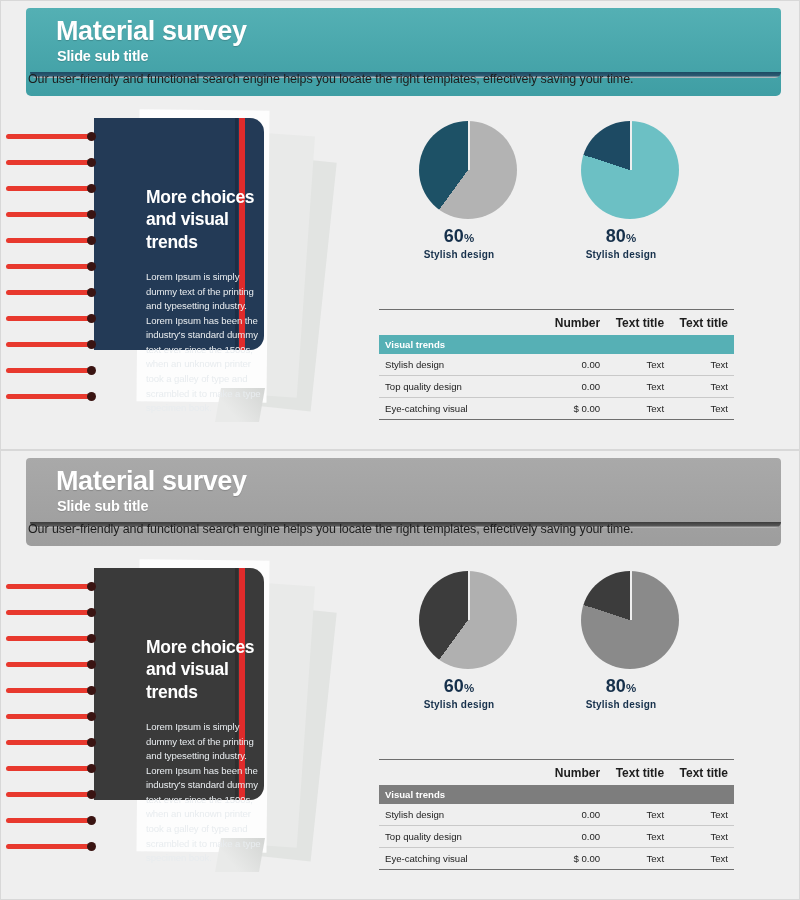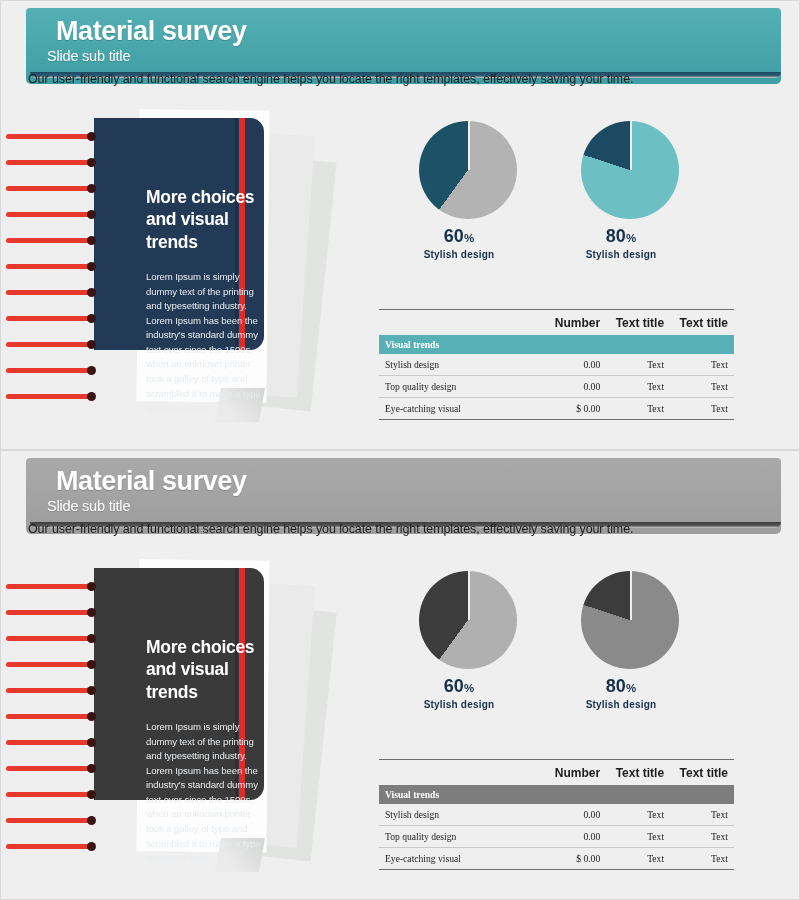--- a/index.html
+++ b/index.html
@@ -11,33 +11,33 @@
   }
   .page { width:800px; height:900px; position:relative; background:#efefef; }
 
   
   .panel { position:absolute; left:0; width:800px; height:450px;
            background:#efefef; border:1px solid #d8d8d8; }
   .panel.p1 { top:0; }
   .panel.p2 { top:450px; }
 
   
-  .hdr { position:absolute; left:25px; top:7px; width:755px; height:76px;
+  .hdr { position:absolute; left:25px; top:7px; width:755px; height:88px;
          border-radius:4px 4px 5px 5px; }
   .hdr.teal { background:linear-gradient(180deg,#54b0b4 0%,#3f9ea4 100%); }
   .hdr.gray { background:linear-gradient(180deg,#a9a9a9 0%,#9d9d9d 100%); }
   .hdr-shadow { position:absolute; left:29px; top:71px; width:751px; height:6px;
                 border-radius:0 0 6px 6px; }
   .hdr-shadow.teal { background:linear-gradient(180deg,#1d4a63 0%,#2b5a72 60%,#cfcfcf 100%); }
   .hdr-shadow.gray { background:linear-gradient(180deg,#3c3c3c 0%,#555 60%,#cfcfcf 100%); }
   .hdr-title { position:absolute; left:30px; top:8px; color:#ffffff;
                font-size:27px; font-weight:bold; letter-spacing:-0.4px;
                text-shadow:0 1px 1px rgba(0,0,0,.18); }
-  .hdr-sub { position:absolute; left:21px; top:40px; color:#ffffff;
-             font-size:14.5px; font-weight:normal; letter-spacing:-0.2px;
+  .hdr-sub { position:absolute; left:31px; top:40px; color:#ffffff;
+             font-size:14.5px; font-weight:bold; letter-spacing:-0.2px;
              text-shadow:0 1px 1px rgba(0,0,0,.15); }
 
   
   .intro { position:absolute; left:27px; top:71px; font-size:12.5px;
            color:#1d1d1d; letter-spacing:-0.1px; }
 
   
   .nbwrap { position:absolute; left:75px; top:113px; width:300px; height:315px; }
   .sheet { position:absolute; background:#e4e6e4; }
   .sheet.s3 { left:130px; top:42px; width:118px; height:250px;
@@ -81,21 +81,21 @@
          font-size:10px; font-weight:bold; letter-spacing:0.2px; }
 
   
   .tbl { position:absolute; left:378px; top:308px; width:355px;
          font-size:9.6px; color:#1d1d1d; }
   .tbl table { width:100%; border-collapse:collapse; }
   .tbl .top-rule td { border-top:1.6px solid #6e6e6e; height:3px; padding:0; }
   .tbl th { font-size:12px; font-weight:bold; padding:3px 6px 5px; color:#1d1d1d; }
   .tbl th.l { text-align:left; }
   .tbl th.r { text-align:right; }
-  .tbl td { padding:5px 6px;font-family:Liberation Serif, serif; }
+  .tbl td { padding:5px 6px; }
   .tbl td.l { text-align:left; }
   .tbl td.r { text-align:right; }
   .band td { color:#ffffff; font-weight:bold; padding:4px 6px; font-size:9.6px; }
   .band.teal td { background:#56b0b5; }
   .band.gray td { background:#7d7d7d; }
   .rowline-lite td { border-bottom:1px solid #c9c9c9; }
   .botrule td { border-top:1.4px solid #6e6e6e; height:2px; padding:0; }
 </style>
 </head>
 <body>

